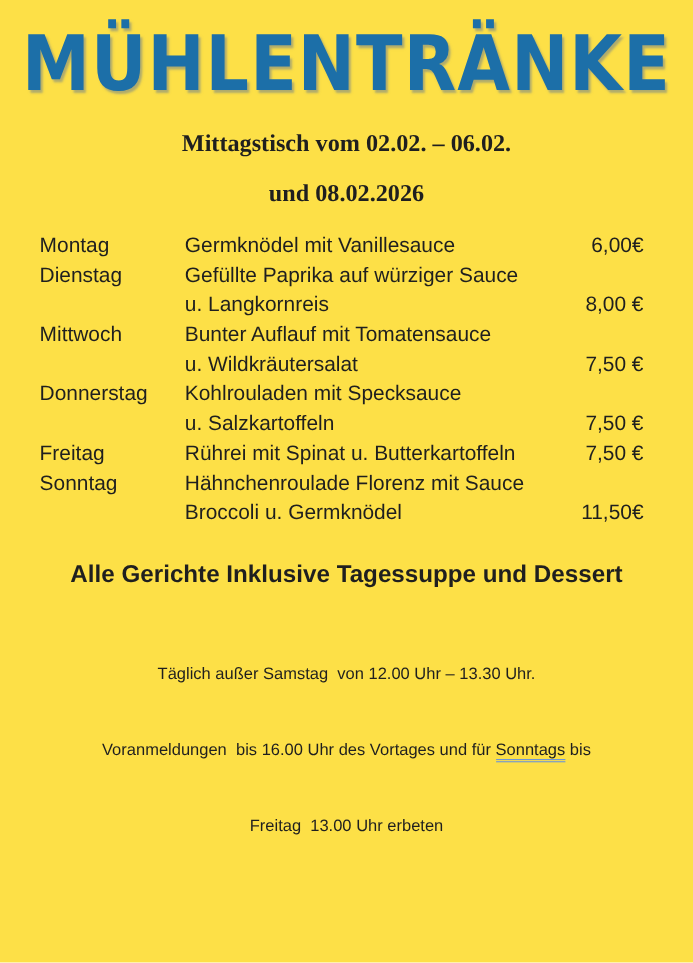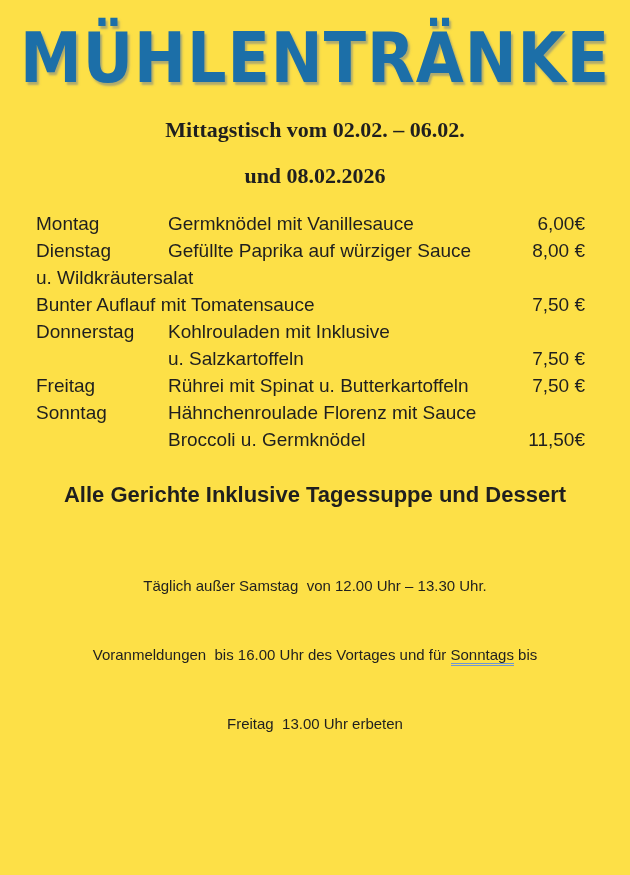--- a/index.html
+++ b/index.html
@@ -83,36 +83,38 @@
       <div class="dish">
         <div>Germknödel mit Vanillesauce</div>
       </div>
       <div class="price">6,00€</div>
     </div>
 
     <div class="row">
       <div class="day">Dienstag</div>
       <div class="dish">
         <div>Gefüllte Paprika auf würziger Sauce</div>
+        <div>u. Langkornreis</div>
       </div>
       <div class="price">8,00 €</div>
     </div>
 
     <div class="row">
+      <div class="day">Mittwoch</div>
       <div class="dish">
+        <div>Bunter Auflauf mit Tomatensauce</div>
         <div>u. Wildkräutersalat</div>
-        <div>Bunter Auflauf mit Tomatensauce</div>
       </div>
       <div class="price">7,50 €</div>
     </div>
 
     <div class="row">
       <div class="day">Donnerstag</div>
       <div class="dish">
-        <div>Kohlrouladen mit Inklusive</div>
+        <div>Kohlrouladen mit Specksauce</div>
         <div>u. Salzkartoffeln</div>
       </div>
       <div class="price">7,50 €</div>
     </div>
 
     <div class="row">
       <div class="day">Freitag</div>
       <div class="dish">
         <div>Rührei mit Spinat u. Butterkartoffeln</div>
       </div>

